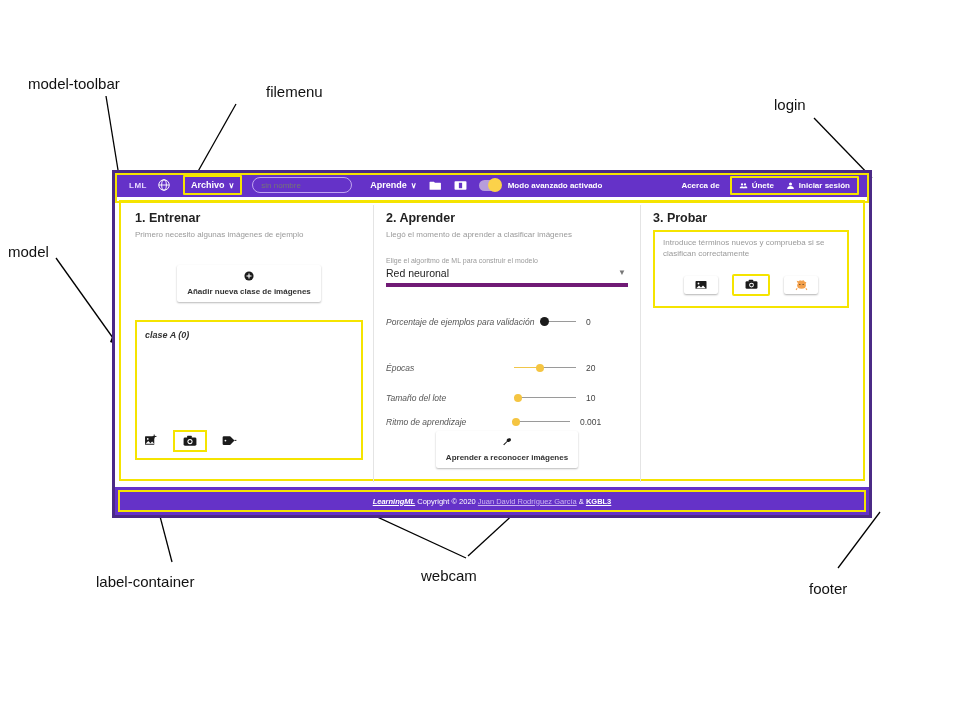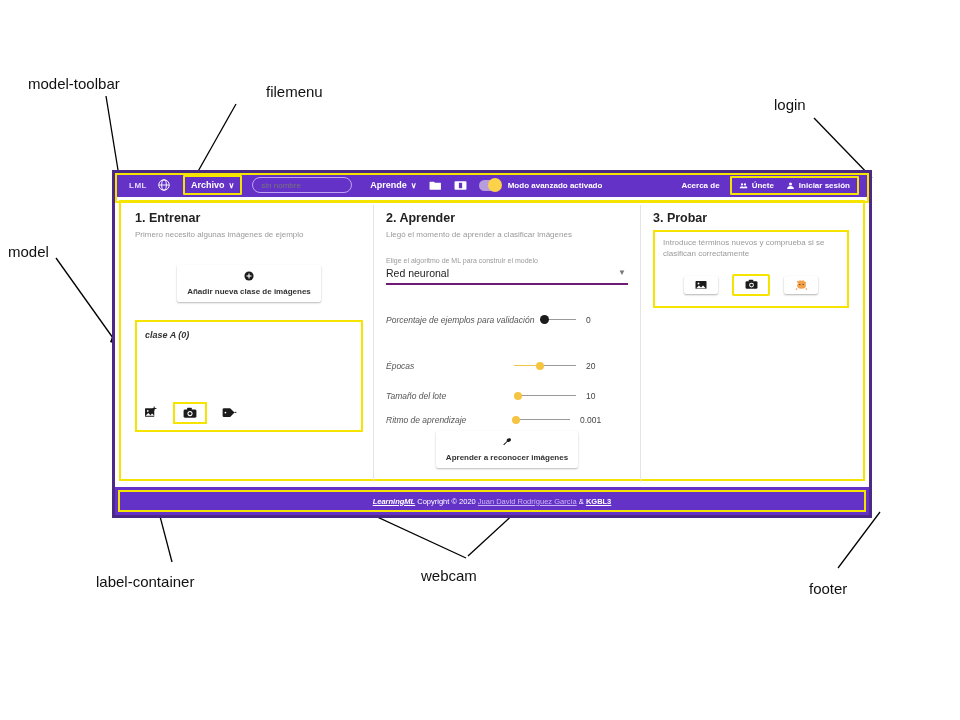--- a/index.html
+++ b/index.html
@@ -79,31 +79,31 @@
 
   .btn{
     display:inline-flex;align-items:center;gap:6px;
     background:#ffffff;border:none;border-radius:2px;
     box-shadow:0 1px 2px rgba(0,0,0,.28);
     font-size:8px;font-weight:bold;color:#333;padding:6px 10px;cursor:pointer;flex-direction:column;
   }
   .center{display:flex;justify-content:center;}
 
   .class-box{
-    margin-top:18px;position:relative;height:112px;
+    margin-top:18px;position:relative;height:140px;
     border:2px solid #f5e400;box-sizing:border-box;background:#fff;
   }
   .class-title{font-size:9px;font-style:italic;font-weight:bold;color:#333;padding:8px 0 0 8px;}
   .class-actions{position:absolute;left:6px;bottom:6px;display:flex;align-items:center;gap:14px;}
   .act{width:16px;height:14px;display:inline-flex;align-items:center;justify-content:center;}
   .act.webcam-hl{border:2px solid #f5e400;box-sizing:content-box;padding:2px 7px;}
 
   .field-label{font-size:7px;color:#9a9a9a;margin:16px 0 3px 0;}
   .select{
-    position:relative;border-bottom:2px solid #701a75;padding:0 0 4px 0;
+    position:relative;border-bottom:4px solid #701a75;padding:0 0 4px 0;
     font-size:10.5px;color:#222;
   }
   .select .caret2{position:absolute;right:2px;top:1px;color:#777;font-size:8px;}
 
   .slider-row{display:flex;align-items:center;margin-top:14px;font-size:8.5px;color:#555;}
   .slider-row .lab{text-align:left;white-space:nowrap;font-style:italic;}
   .track{position:relative;height:1px;background:#9a9a9a;flex:1;margin:0 0 0 0;}
   .track .fill{position:absolute;left:0;top:0;height:1px;background:#f0c64a;}
   .knob2{position:absolute;top:-3.5px;width:8px;height:8px;border-radius:50%;background:#f5c542;}
   .knob2.dark{background:#1b1b1b;width:9px;height:9px;top:-4px;}

